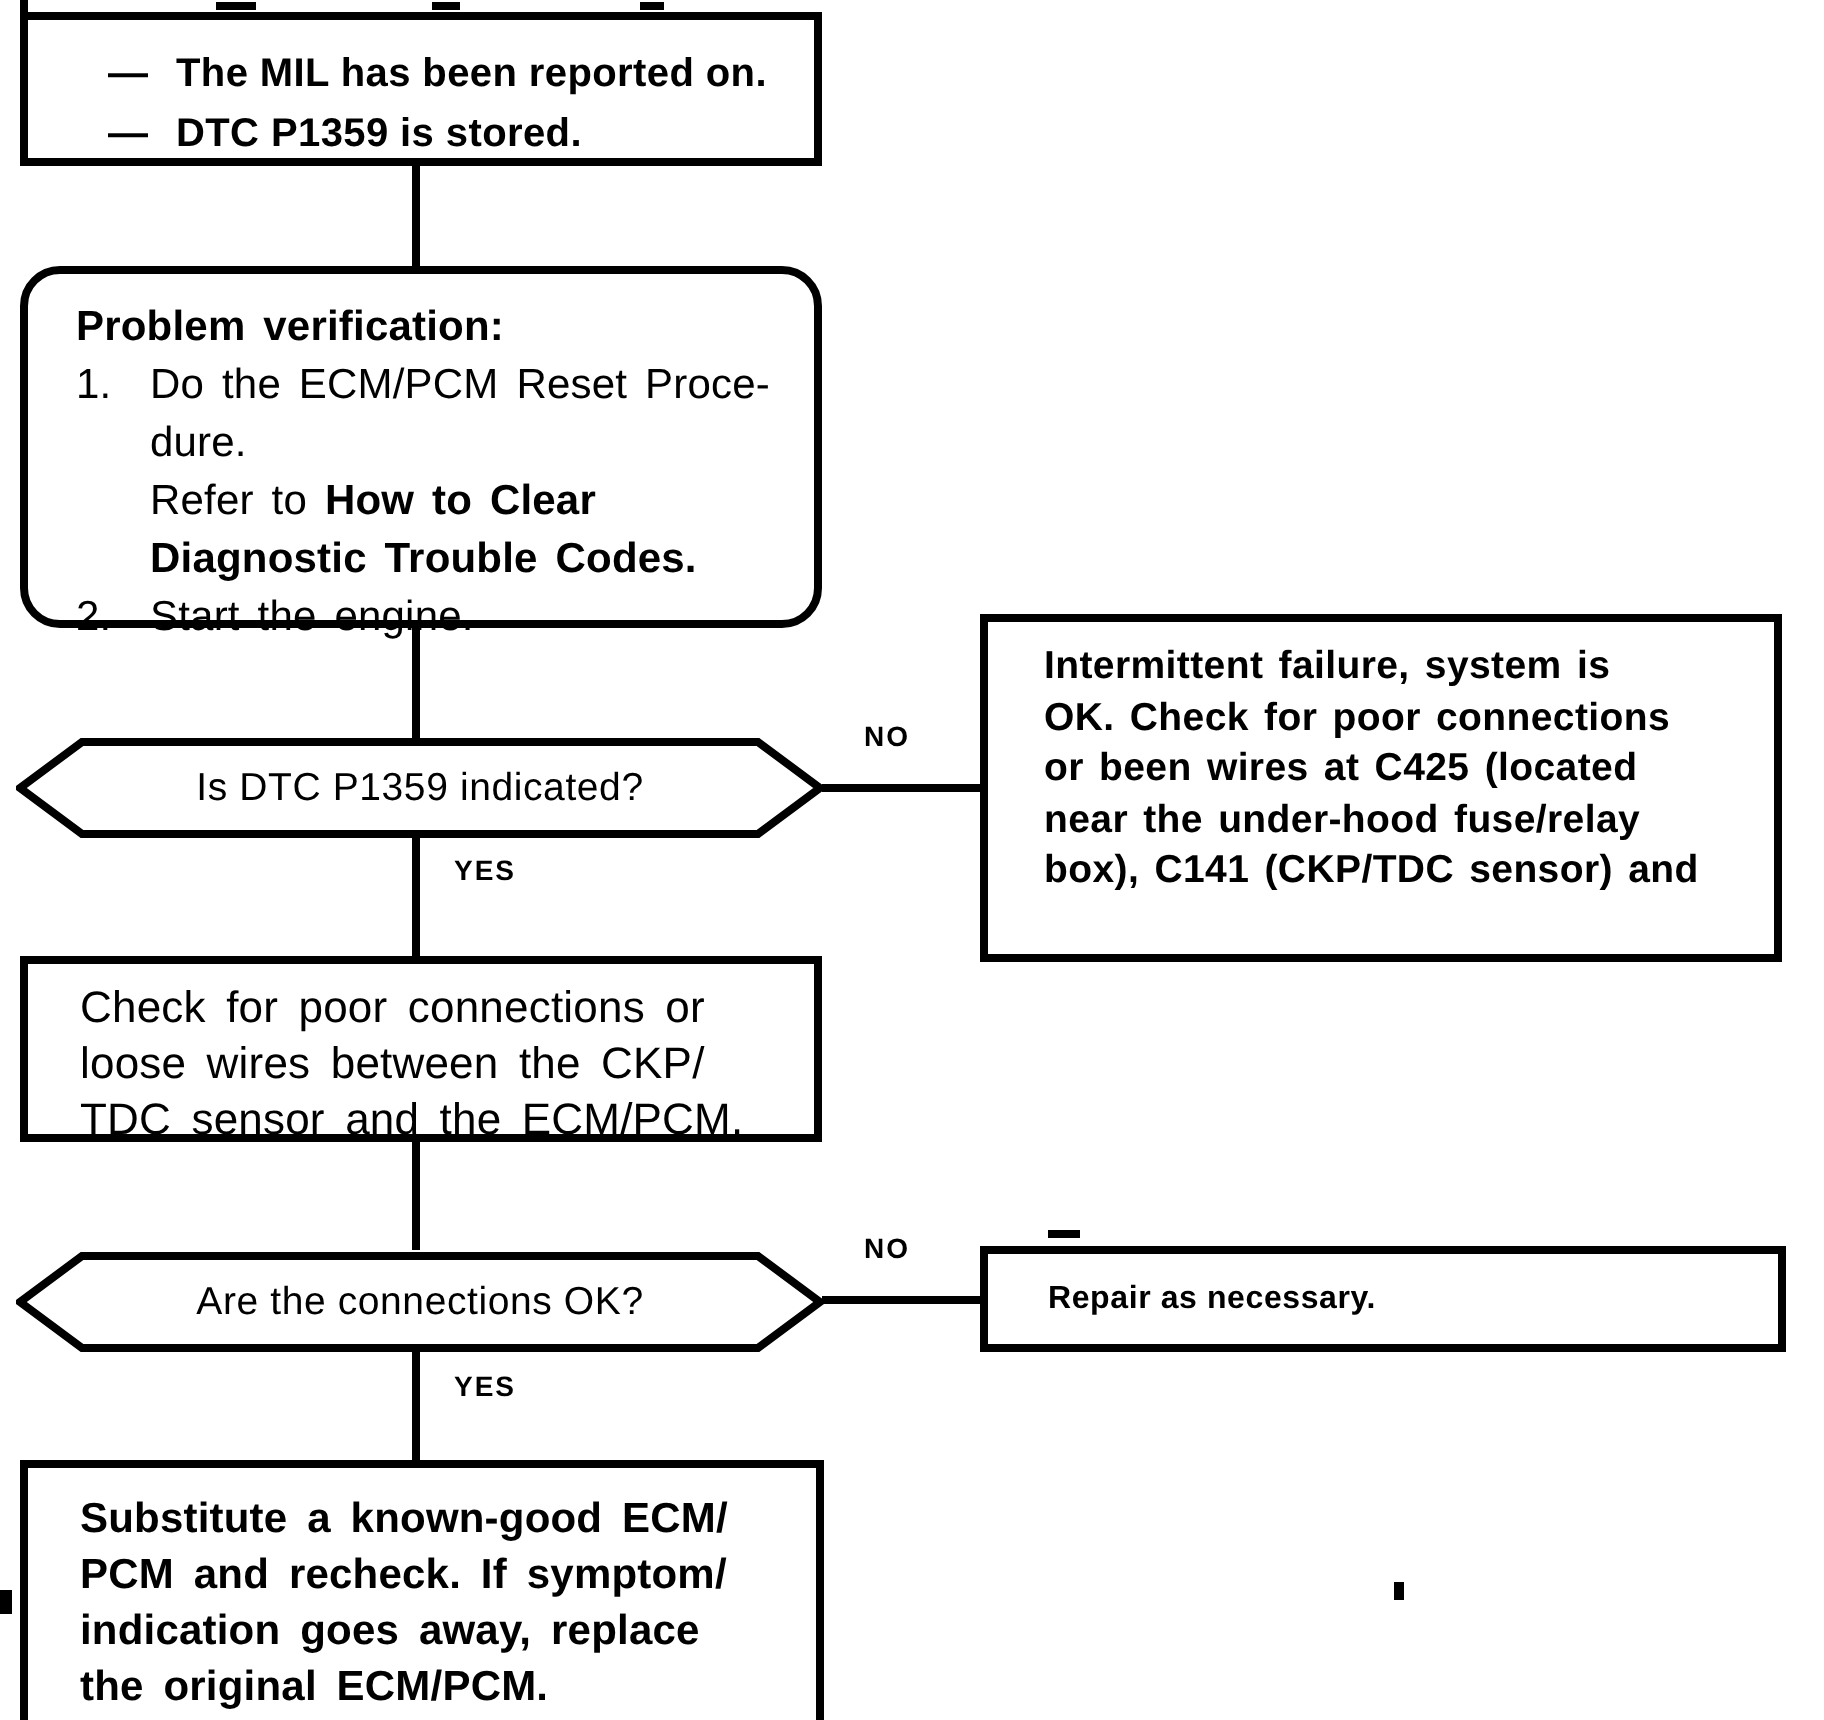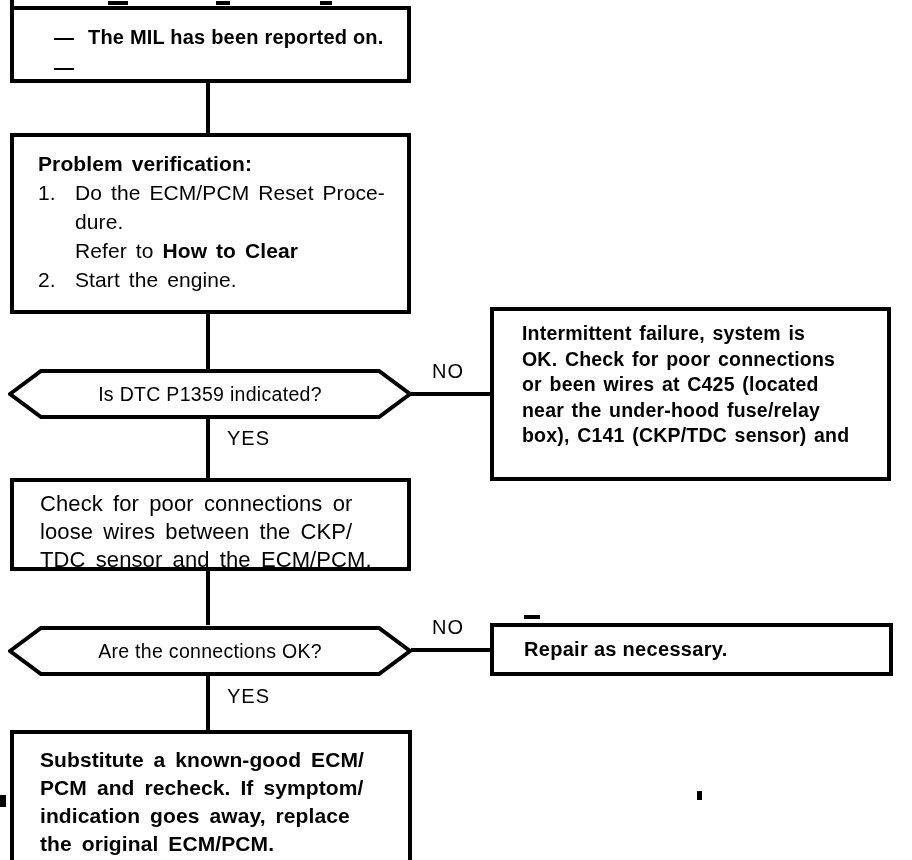--- a/index.html
+++ b/index.html
@@ -12,45 +12,45 @@
   }
   .conn-v{position:absolute;width:4px;background:#000;}
   .conn-h{position:absolute;height:4px;background:#000;}
   .hex{position:absolute;}
   .hex svg{position:absolute;left:0;top:0;}
   .hex .q{
     position:absolute;left:0;top:0;width:100%;height:100%;
     display:flex;align-items:center;justify-content:center;
     font-size:19.5px;letter-spacing:.3px;
   }
-  .edge-label{position:absolute;font-size:20px;font-weight:400;letter-spacing:1px;}
+  .edge-label{position:absolute;font-size:14px;font-weight:700;letter-spacing:1px;}
   .b{font-weight:700;}
 
   
   .start-box{left:10px;top:6px;width:401px;height:77px;padding:12px 8px 0 40px;
     font-size:20px;font-weight:700;line-height:30px;letter-spacing:.2px;}
   .start-item{display:flex;}
   .start-item .dash{width:34px;flex:0 0 34px;}
 
   
   .verify-box{left:10px;top:133px;width:401px;height:181px;padding:12px 6px 0 24px;
-    font-size:21px;line-height:29px;word-spacing:3px;letter-spacing:.1px;}
+    font-size:21px;line-height:29px;word-spacing:3px;letter-spacing:.1px;border-radius:20px;}
   .verify-box .title{font-weight:700;}
   .vrow{display:flex;}
   .vrow .num{width:37px;flex:0 0 37px;}
 
   
   .decision-1{left:8px;top:368px;width:404px;height:52px;}
   .decision-2{left:8px;top:625px;width:404px;height:52px;}
 
   
   .intermittent-box{left:490px;top:307px;width:401px;height:174px;padding:10px 24px 0 28px;
     font-size:19.5px;font-weight:700;line-height:25.5px;word-spacing:2px;letter-spacing:.2px;}
   .repair-box{left:490px;top:623px;width:403px;height:53px;display:flex;align-items:center;
-    padding-left:30px;font-size:20px;font-weight:700;letter-spacing:.3px;}
+    padding-left:30px;font-size:16px;font-weight:700;letter-spacing:.3px;}
 
   
   .check-box{left:10px;top:478px;width:401px;height:93px;padding:8px 6px 0 26px;
     font-size:22px;line-height:28px;word-spacing:4px;letter-spacing:.1px;}
   .substitute-box{left:10px;top:730px;width:402px;height:148px;padding:12px 6px 0 26px;
     font-size:21px;font-weight:700;line-height:28px;word-spacing:4px;letter-spacing:.1px;}
 
   
   .conn-1{left:206px;top:83px;height:50px;}
   .conn-2{left:206px;top:314px;height:56px;}
@@ -87,20 +87,21 @@
   <div class="artifact a6"></div>
   <div class="artifact a7"></div>
 
   <div class="box start-box">
     <div class="start-item">
       <span class="dash">—</span>
       <span>The MIL has been reported on.</span>
     </div>
     <div class="start-item">
       <span class="dash">—</span>
+      <span>DTC P1359 is stored.</span>
     </div>
   </div>
 
   <div class="conn-v conn-1"></div>
 
   <div class="box verify-box">
     <div class="title">Problem verification:</div>
     <div class="vrow">
       <span class="num">1.</span>
       <span>Do the ECM/PCM Reset Proce-</span>
@@ -108,20 +109,21 @@
     <div class="vrow">
       <span class="num"></span>
       <span>dure.</span>
     </div>
     <div class="vrow">
       <span class="num"></span>
       <span><span>Refer to </span><span class="b">How to Clear</span></span>
     </div>
     <div class="vrow">
       <span class="num"></span>
+      <span class="b">Diagnostic Trouble Codes.</span>
     </div>
     <div class="vrow">
       <span class="num">2.</span>
       <span>Start the engine.</span>
     </div>
   </div>
 
   <div class="conn-v conn-2"></div>
 
   <div class="hex decision-1">

